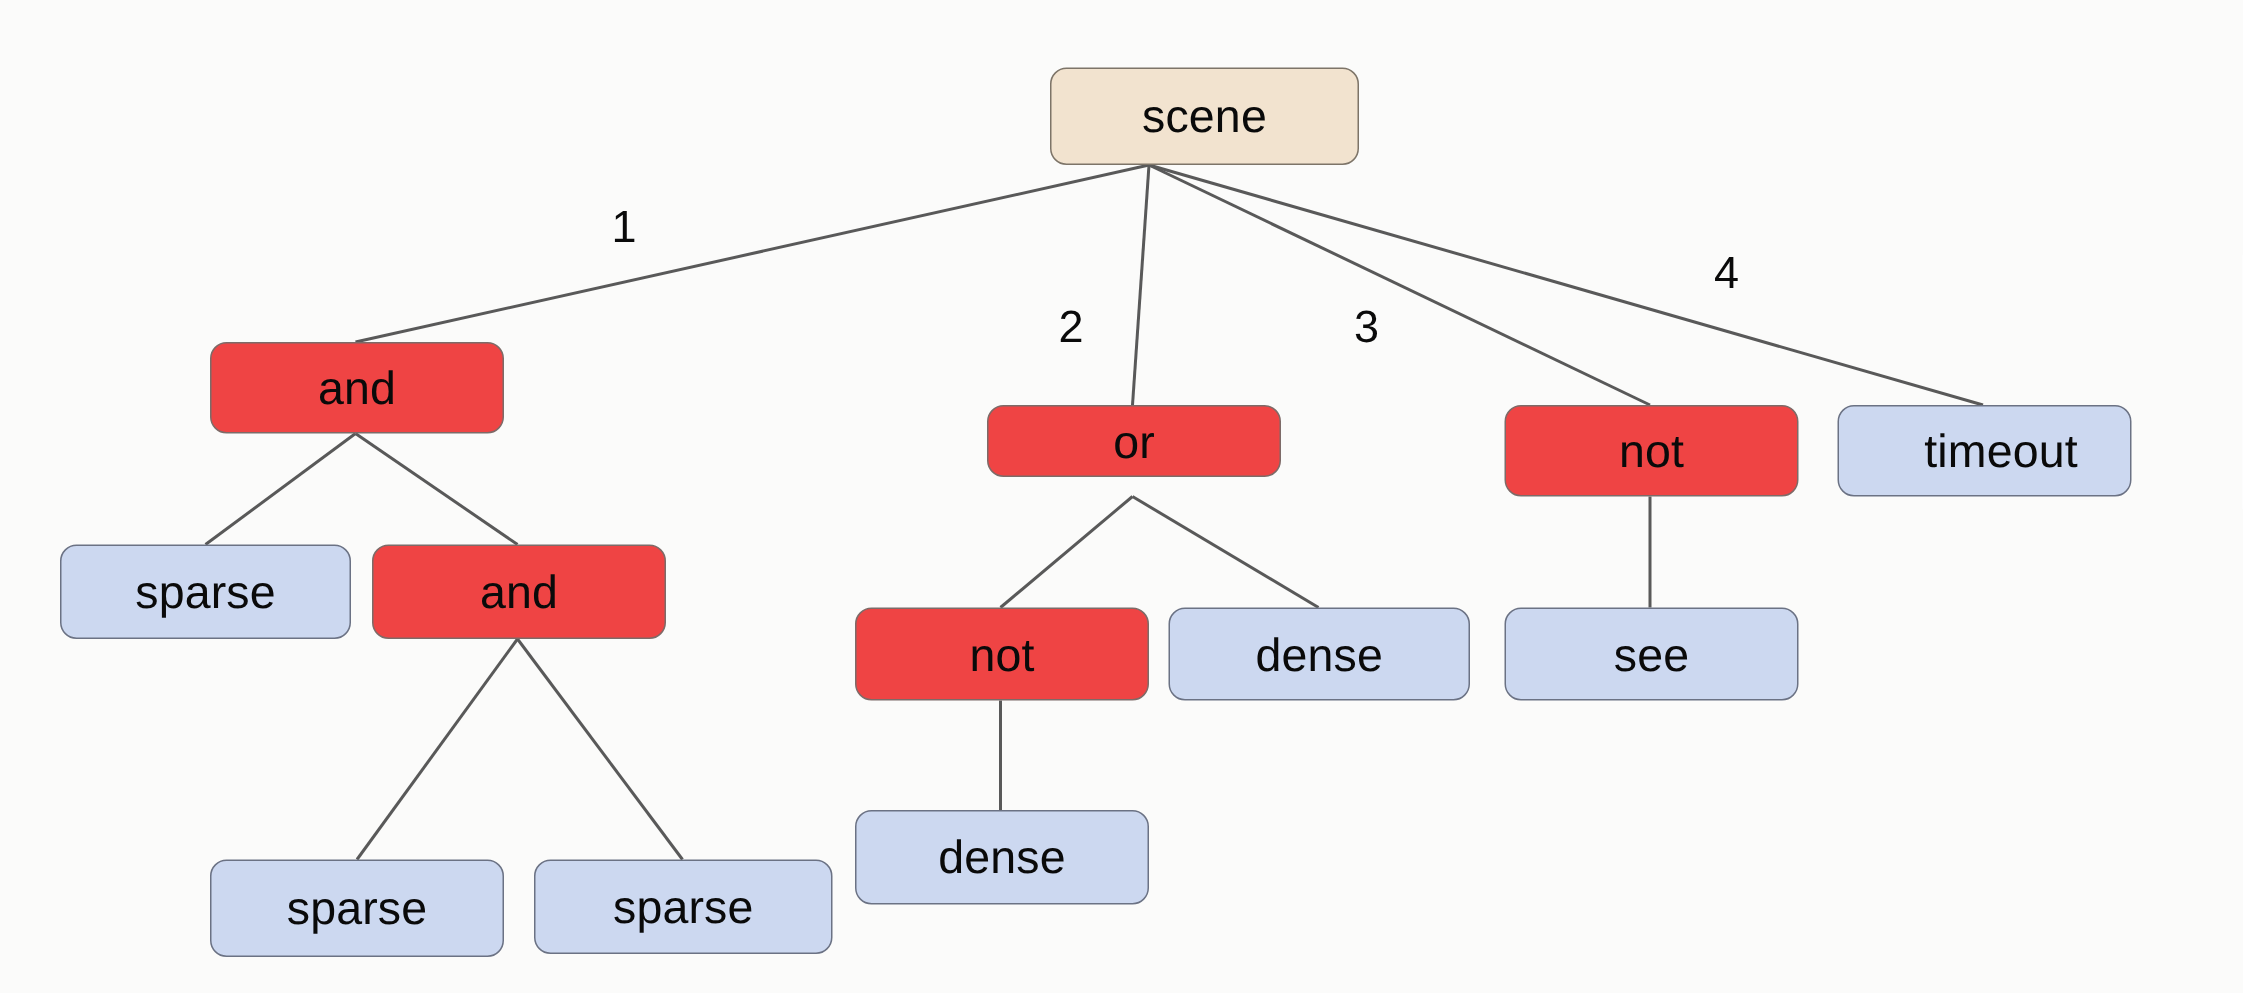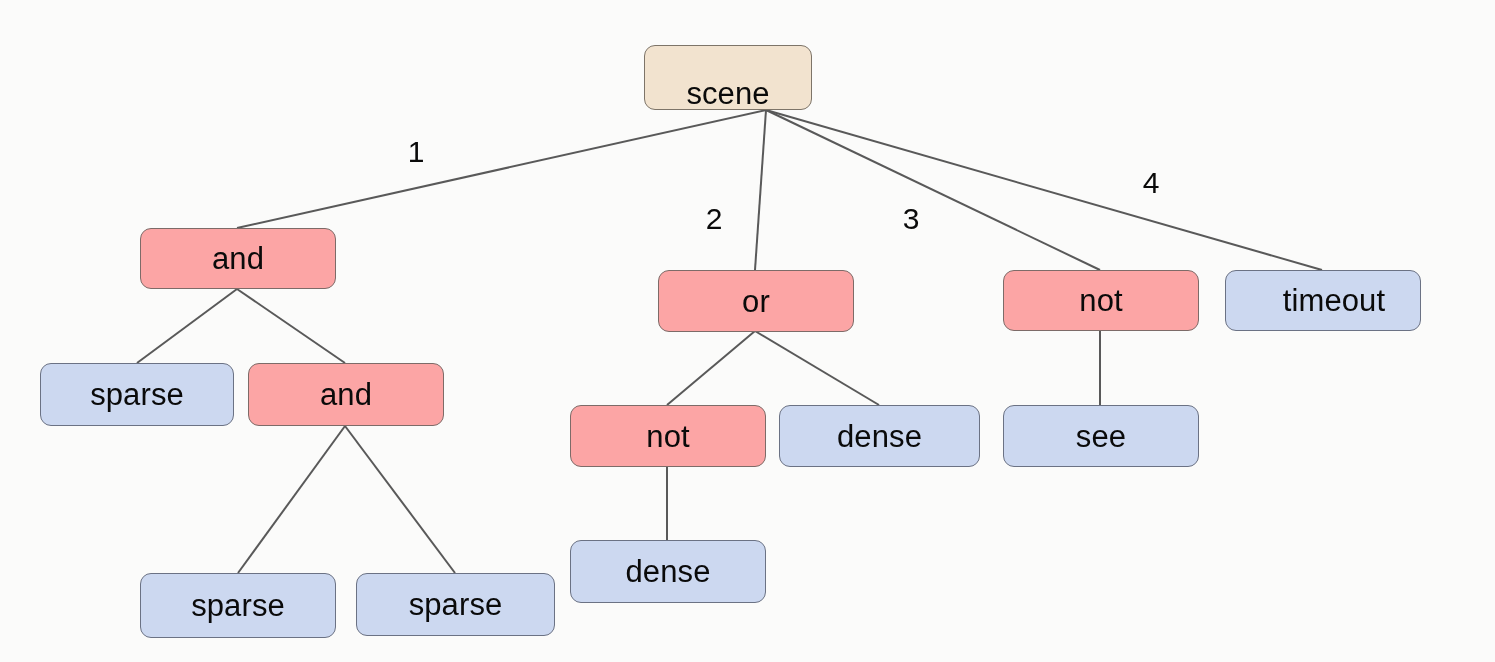--- a/index.html
+++ b/index.html
@@ -31,21 +31,21 @@
     border: 1.6px solid #6e6e6e;
     border-radius: 11px;
     font-size: 31px;
     color: #0a0a0a;
     letter-spacing: 0.1px;
     line-height: 1;
     white-space: nowrap;
     z-index: 2;
   }
   .node.root   { background: #f2e3cf; border-color: #7d7468; }
-  .node.op     { background: #fca5a5; border-color: #7d6b68; }
+  .node.op     { background: #ef4444; border-color: #7d6b68; }
   .node.leaf   { background: #ccd8f0; border-color: #6b7284; }
   .edge-label {
     position: absolute;
     font-size: 30px;
     color: #0a0a0a;
     line-height: 1;
     transform: translate(-50%, -50%);
     z-index: 3;
     white-space: nowrap;
   }
@@ -65,39 +65,39 @@
       <line x1="345" y1="426" x2="455" y2="573" stroke="#595959" stroke-width="2"></line>
       <line x1="755" y1="331" x2="667" y2="405" stroke="#595959" stroke-width="2"></line>
       <line x1="755" y1="331" x2="879" y2="405" stroke="#595959" stroke-width="2"></line>
       <line x1="667" y1="467" x2="667" y2="540" stroke="#595959" stroke-width="2"></line>
       <line x1="1100" y1="331" x2="1100" y2="405" stroke="#595959" stroke-width="2"></line>
     </svg>
 <div class="edge-label" style="left: 416px; top: 152px;">1</div>
     <div class="edge-label" style="left: 714px; top: 219px;">2</div>
     <div class="edge-label" style="left: 911px; top: 219px;">3</div>
     <div class="edge-label" style="left: 1151px; top: 183px;">4</div>
-    <div class="node root" style="left: 644px; top: 45px; width: 168px; height: 65px; align-items: flex-end;">
+    <div class="node root" style="left: 700px; top: 45px; width: 206px; height: 65px;">
       <span>scene</span>
     </div>
     <div class="node op" style="left: 140px; top: 228px; width: 196px; height: 61px;">
       <span>and</span>
     </div>
     <div class="node leaf" style="left: 40px; top: 363px; width: 194px; height: 63px;">
       <span>sparse</span>
     </div>
     <div class="node op" style="left: 248px; top: 363px; width: 196px; height: 63px;">
       <span>and</span>
     </div>
     <div class="node leaf" style="left: 140px; top: 573px; width: 196px; height: 65px;">
       <span>sparse</span>
     </div>
     <div class="node leaf" style="left: 356px; top: 573px; width: 199px; height: 63px;">
       <span>sparse</span>
     </div>
-    <div class="node op" style="left: 658px; top: 270px; width: 196px; height: 62px;">
+    <div class="node op" style="left: 658px; top: 270px; width: 196px; height: 48px;">
       <span>or</span>
     </div>
     <div class="node op" style="left: 570px; top: 405px; width: 196px; height: 62px;">
       <span>not</span>
     </div>
     <div class="node leaf" style="left: 779px; top: 405px; width: 201px; height: 62px;">
       <span>dense</span>
     </div>
     <div class="node leaf" style="left: 570px; top: 540px; width: 196px; height: 63px;">
       <span>dense</span>

